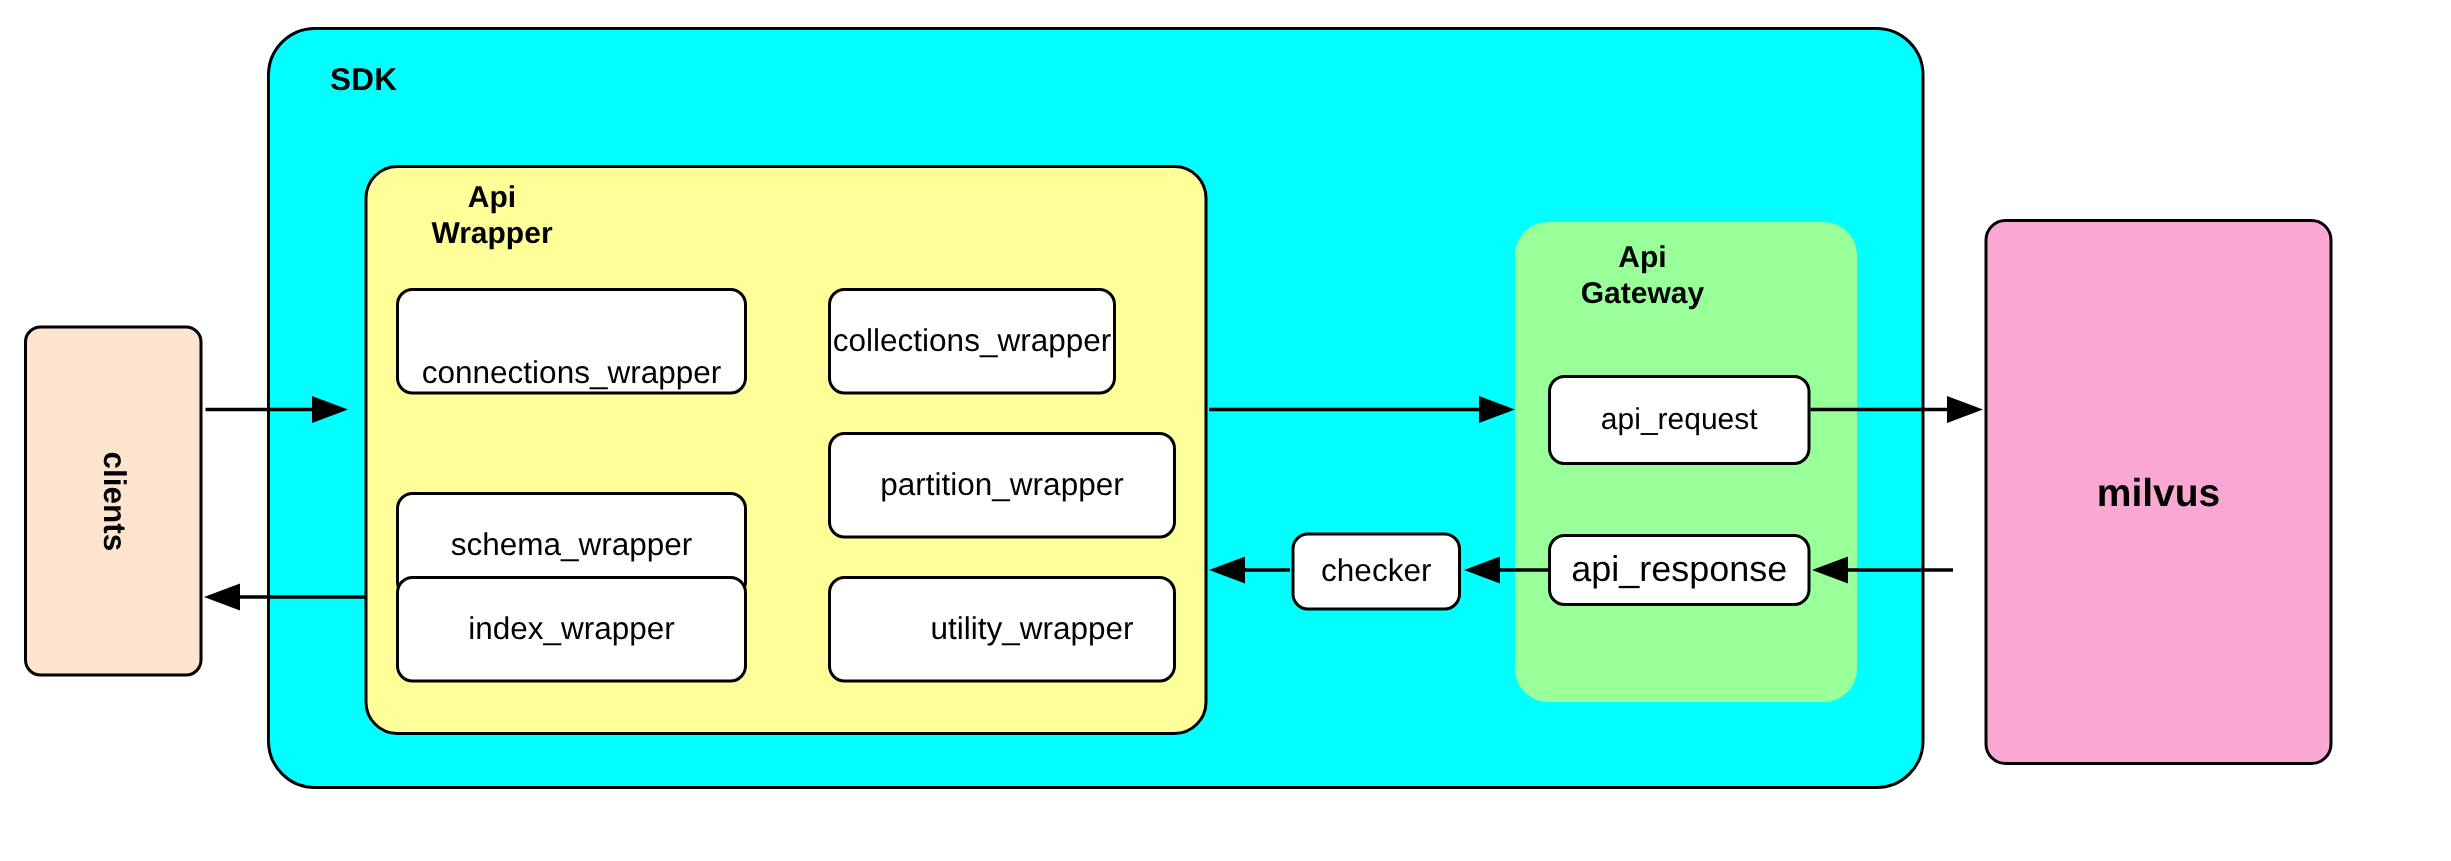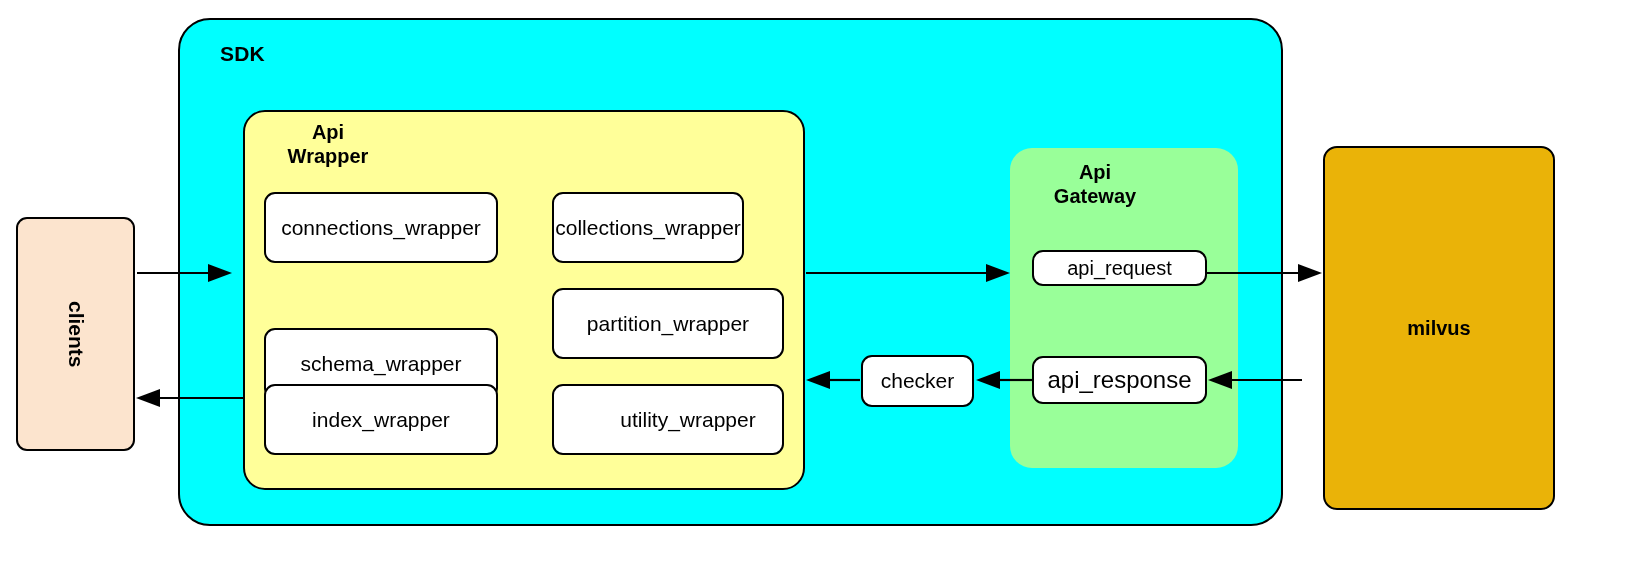--- a/index.html
+++ b/index.html
@@ -99,28 +99,28 @@
   .node {
     background: #ffffff;
     border: 2px solid #000000;
     border-radius: 11px;
     font-size: 21px;
     font-weight: normal;
     padding: 0 6px;
   }
 
   
-  #node-connections-wrapper { left: 264px; top: 192px;  width: 234px; height: 71px; }
+  #node-connections-wrapper { left: 264px; top: 192px;  width: 234px; height: 71px; align-items: flex-end; }
   #node-collections-wrapper { left: 552px; top: 192px;  width: 192px; height: 71px; }
   #node-schema-wrapper      { left: 264px; top: 288px;  width: 234px; height: 71px; margin-top: 40px; }
   #node-partition-wrapper   { left: 552px; top: 288px;  width: 232px; height: 71px; text-align: right; }
   #node-index-wrapper       { left: 264px; top: 384px;  width: 234px; height: 71px; text-align: right; }
   #node-utility-wrapper     { left: 552px; top: 384px;  width: 232px; height: 71px; padding-left: 46px; }
 
-  #node-api-request  { left: 1032px; top: 250px; width: 175px; height: 36px; font-size: 20px; }
+  #node-api-request  { left: 1032px; top: 250px; width: 175px; height: 60px; font-size: 20px; }
   #node-api-response { left: 1032px; top: 356px; width: 175px; height: 48px; font-size: 24px; }
 
   #node-checker { left: 861px; top: 355px; width: 113px; height: 52px; font-size: 21px; }
 
   
   #node-clients {
     left: 16px;
     top: 217px;
     width: 119px;
     height: 234px;
@@ -135,24 +135,24 @@
     text-orientation: mixed;
     white-space: nowrap;
   }
 
   
   #node-milvus {
     left: 1323px;
     top: 146px;
     width: 232px;
     height: 364px;
-    background: #eab308;
+    background: #f9a8d4;
     border: 2px solid #000000;
     border-radius: 14px;
-    font-size: 20px;
+    font-size: 26px;
     font-weight: bold;
   }
 
   
   .arrow-svg {
     position: absolute;
     left: 0;
     top: 0;
     width: 1634px;
     height: 574px;

